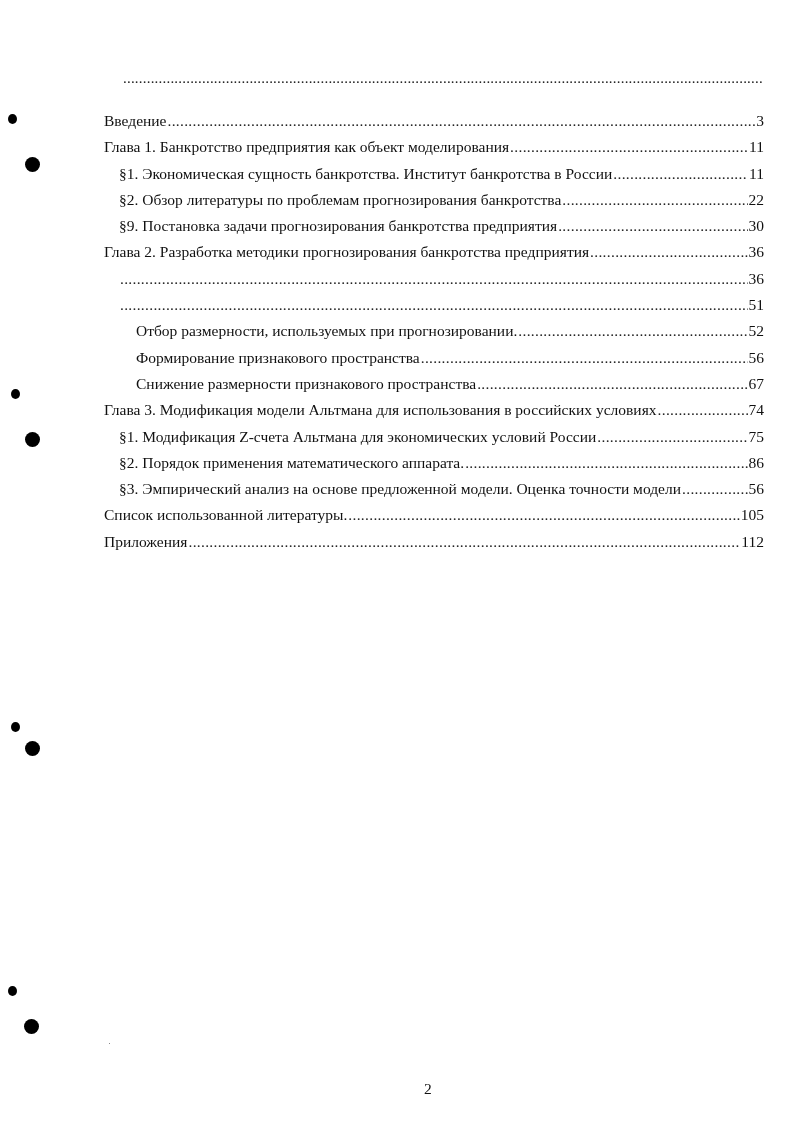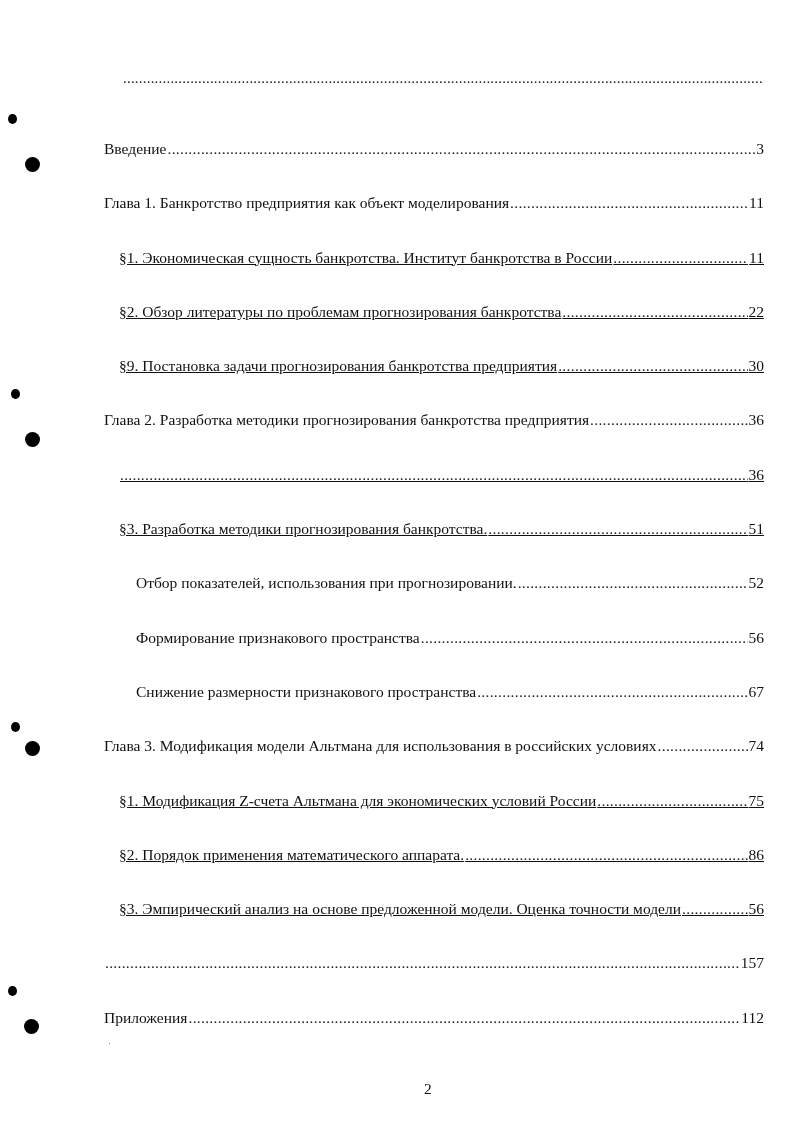--- a/index.html
+++ b/index.html
@@ -41,24 +41,23 @@
       top: 108px;
       width: 660px;
     }
     .toc-row {
       display: flex;
       align-items: flex-start;
       height: 26.3px;
       font-size: 15.5px;
       line-height: 26.3px;
       white-space: nowrap;
-      margin-top: 28px;
     }
     .toc-row.lvl1 { padding-left: 0; }
-    .toc-row.lvl2 { padding-left: 15px; text-decoration: underline; }
+    .toc-row.lvl2 { padding-left: 15px; }
     .toc-row.lvl3 { padding-left: 32px; }
     .toc-title {
       flex: 0 0 auto;
     }
     .toc-leader {
       flex: 1 1 auto;
       overflow: hidden;
       white-space: nowrap;
       margin: 0 1px;
       letter-spacing: 0.3px;
@@ -143,26 +142,25 @@
     <div class="toc-row lvl1">
       <span class="toc-title">Глава 2. Разработка методики прогнозирования банкротства предприятия</span>
       <span class="toc-leader"></span>
       <span class="toc-page">36</span>
     </div>
     <div class="toc-row lvl2">
       <span class="toc-leader"></span>
       <span class="toc-page">36</span>
     </div>
     <div class="toc-row lvl2">
-      <span class="toc-title">§3. Разработка методики прогнозирования банкротства.</span>
       <span class="toc-leader"></span>
       <span class="toc-page">51</span>
     </div>
     <div class="toc-row lvl3">
-      <span class="toc-title">Отбор показателей, использования при прогнозировании.</span>
+      <span class="toc-title">Отбор размерности, используемых при прогнозировании.</span>
       <span class="toc-leader"></span>
       <span class="toc-page">52</span>
     </div>
     <div class="toc-row lvl3">
       <span class="toc-title">Формирование признакового пространства</span>
       <span class="toc-leader"></span>
       <span class="toc-page">56</span>
     </div>
     <div class="toc-row lvl3">
       <span class="toc-title">Снижение размерности признакового пространства</span>
@@ -183,22 +181,23 @@
       <span class="toc-title">§2. Порядок применения математического аппарата.</span>
       <span class="toc-leader"></span>
       <span class="toc-page">86</span>
     </div>
     <div class="toc-row lvl2">
       <span class="toc-title">§3. Эмпирический анализ на основе предложенной модели. Оценка точности модели</span>
       <span class="toc-leader"></span>
       <span class="toc-page">56</span>
     </div>
     <div class="toc-row lvl1">
-      <span class="toc-leader"></span>
-      <span class="toc-page">157</span>
+      <span class="toc-title">Список использованной литературы.</span>
+      <span class="toc-leader"></span>
+      <span class="toc-page">105</span>
     </div>
     <div class="toc-row lvl1">
       <span class="toc-title">Приложения</span>
       <span class="toc-leader"></span>
       <span class="toc-page">112</span>
     </div>
   </div>
 
   <div class="page-number">2</div>
 </div>

